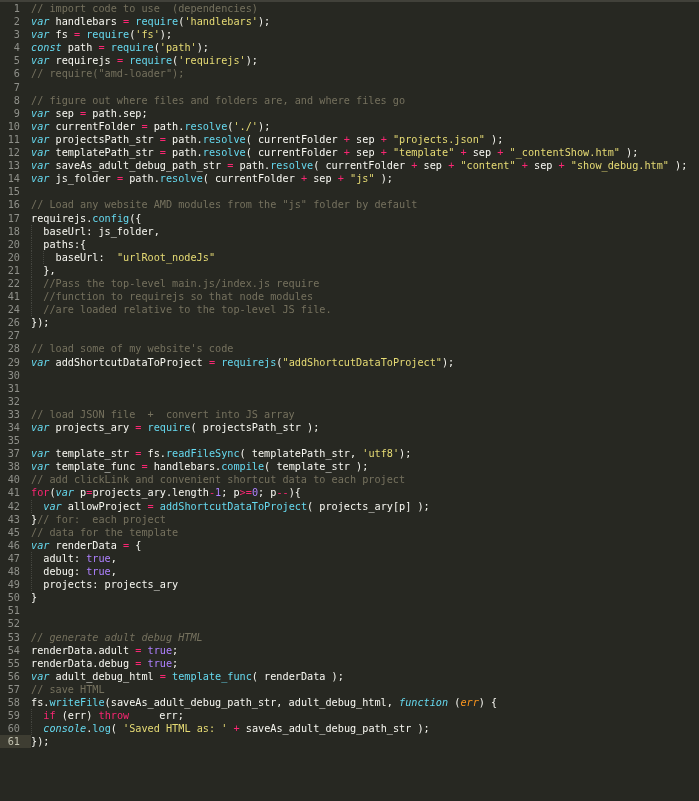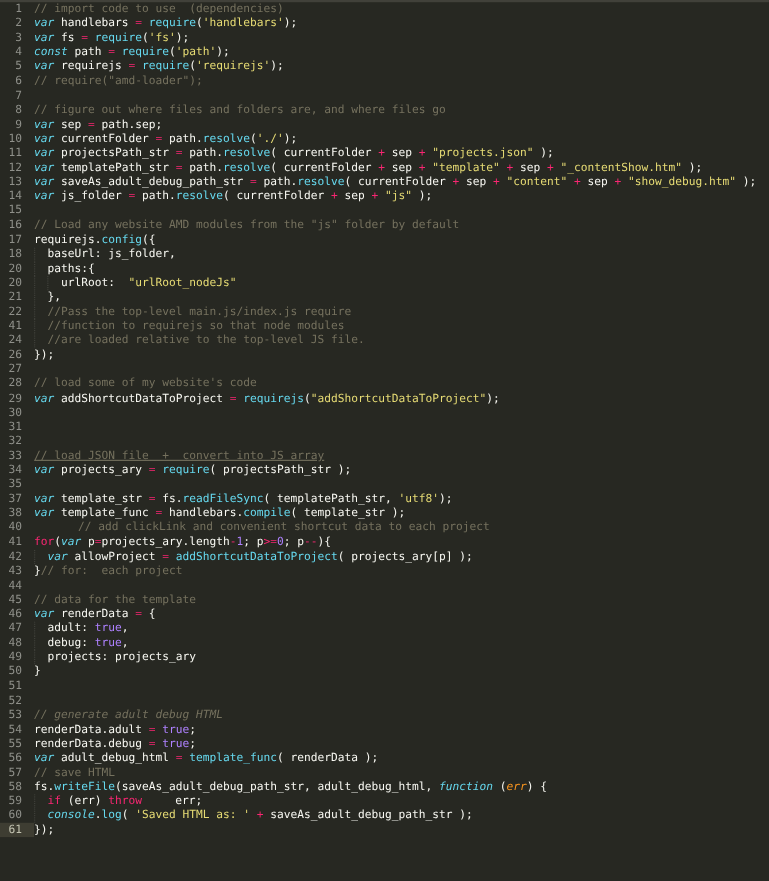--- a/index.html
+++ b/index.html
@@ -45,42 +45,41 @@
       <div class="row"><span class="gutter">10</span><span class="code"><span style="color: rgb(102, 217, 239); font-style: italic;">var</span><span style="color: rgb(248, 248, 242);"> currentFolder </span><span style="color: rgb(249, 38, 114);">=</span><span style="color: rgb(248, 248, 242);"> path.</span><span style="color: rgb(102, 217, 239);">resolve</span><span style="color: rgb(248, 248, 242);">(</span><span style="color: rgb(230, 219, 116);">'./'</span><span style="color: rgb(248, 248, 242);">);</span></span></div>
       <div class="row"><span class="gutter">11</span><span class="code"><span style="color: rgb(102, 217, 239); font-style: italic;">var</span><span style="color: rgb(248, 248, 242);"> projectsPath_str </span><span style="color: rgb(249, 38, 114);">=</span><span style="color: rgb(248, 248, 242);"> path.</span><span style="color: rgb(102, 217, 239);">resolve</span><span style="color: rgb(248, 248, 242);">( currentFolder </span><span style="color: rgb(249, 38, 114);">+</span><span style="color: rgb(248, 248, 242);"> sep </span><span style="color: rgb(249, 38, 114);">+</span><span style="color: rgb(248, 248, 242);"> </span><span style="color: rgb(230, 219, 116);">"projects.json"</span><span style="color: rgb(248, 248, 242);"> );</span></span></div>
       <div class="row"><span class="gutter">12</span><span class="code"><span style="color: rgb(102, 217, 239); font-style: italic;">var</span><span style="color: rgb(248, 248, 242);"> templatePath_str </span><span style="color: rgb(249, 38, 114);">=</span><span style="color: rgb(248, 248, 242);"> path.</span><span style="color: rgb(102, 217, 239);">resolve</span><span style="color: rgb(248, 248, 242);">( currentFolder </span><span style="color: rgb(249, 38, 114);">+</span><span style="color: rgb(248, 248, 242);"> sep </span><span style="color: rgb(249, 38, 114);">+</span><span style="color: rgb(248, 248, 242);"> </span><span style="color: rgb(230, 219, 116);">"template"</span><span style="color: rgb(248, 248, 242);"> </span><span style="color: rgb(249, 38, 114);">+</span><span style="color: rgb(248, 248, 242);"> sep </span><span style="color: rgb(249, 38, 114);">+</span><span style="color: rgb(248, 248, 242);"> </span><span style="color: rgb(230, 219, 116);">"_contentShow.htm"</span><span style="color: rgb(248, 248, 242);"> );</span></span></div>
       <div class="row"><span class="gutter">13</span><span class="code"><span style="color: rgb(102, 217, 239); font-style: italic;">var</span><span style="color: rgb(248, 248, 242);"> saveAs_adult_debug_path_str </span><span style="color: rgb(249, 38, 114);">=</span><span style="color: rgb(248, 248, 242);"> path.</span><span style="color: rgb(102, 217, 239);">resolve</span><span style="color: rgb(248, 248, 242);">( currentFolder </span><span style="color: rgb(249, 38, 114);">+</span><span style="color: rgb(248, 248, 242);"> sep </span><span style="color: rgb(249, 38, 114);">+</span><span style="color: rgb(248, 248, 242);"> </span><span style="color: rgb(230, 219, 116);">"content"</span><span style="color: rgb(248, 248, 242);"> </span><span style="color: rgb(249, 38, 114);">+</span><span style="color: rgb(248, 248, 242);"> sep </span><span style="color: rgb(249, 38, 114);">+</span><span style="color: rgb(248, 248, 242);"> </span><span style="color: rgb(230, 219, 116);">"show_debug.htm"</span><span style="color: rgb(248, 248, 242);"> );</span></span></div>
       <div class="row"><span class="gutter">14</span><span class="code"><span style="color: rgb(102, 217, 239); font-style: italic;">var</span><span style="color: rgb(248, 248, 242);"> js_folder </span><span style="color: rgb(249, 38, 114);">=</span><span style="color: rgb(248, 248, 242);"> path.</span><span style="color: rgb(102, 217, 239);">resolve</span><span style="color: rgb(248, 248, 242);">( currentFolder </span><span style="color: rgb(249, 38, 114);">+</span><span style="color: rgb(248, 248, 242);"> sep </span><span style="color: rgb(249, 38, 114);">+</span><span style="color: rgb(248, 248, 242);"> </span><span style="color: rgb(230, 219, 116);">"js"</span><span style="color: rgb(248, 248, 242);"> );</span></span></div>
       <div class="row"><span class="gutter">15</span><span class="code"></span></div>
       <div class="row"><span class="gutter">16</span><span class="code"><span style="color: rgb(117, 113, 94);">// Load any website AMD modules from the "js" folder by default</span></span></div>
       <div class="row"><span class="gutter">17</span><span class="code"><span style="color: rgb(248, 248, 242);">requirejs.</span><span style="color: rgb(102, 217, 239);">config</span><span style="color: rgb(248, 248, 242);">({</span></span></div>
       <div class="row"><span class="gutter">18</span><span class="code"><span style="color: rgb(248, 248, 242);">  baseUrl: js_folder,</span><i class="guide" style="left: 0ch;"></i></span></div>
       <div class="row"><span class="gutter">20</span><span class="code"><span style="color: rgb(248, 248, 242);">  paths:{</span><i class="guide" style="left: 0ch;"></i></span></div>
-      <div class="row"><span class="gutter">20</span><span class="code"><span style="color: rgb(248, 248, 242);">    urlRoot:  </span><span style="color: rgb(230, 219, 116);">"urlRoot_nodeJs"</span><i class="guide" style="left: 0ch;"></i><i class="guide" style="left: 2ch;"></i></span></div>
+      <div class="row"><span class="gutter">20</span><span class="code"><span style="color: rgb(248, 248, 242);">    baseUrl:  </span><span style="color: rgb(230, 219, 116);">"urlRoot_nodeJs"</span><i class="guide" style="left: 0ch;"></i><i class="guide" style="left: 2ch;"></i></span></div>
       <div class="row"><span class="gutter">21</span><span class="code"><span style="color: rgb(248, 248, 242);">  },</span><i class="guide" style="left: 0ch;"></i></span></div>
       <div class="row"><span class="gutter">22</span><span class="code"><span style="color: rgb(117, 113, 94);">  //Pass the top-level main.js/index.js require</span><i class="guide" style="left: 0ch;"></i></span></div>
       <div class="row"><span class="gutter">41</span><span class="code"><span style="color: rgb(117, 113, 94);">  //function to requirejs so that node modules</span><i class="guide" style="left: 0ch;"></i></span></div>
       <div class="row"><span class="gutter">24</span><span class="code"><span style="color: rgb(117, 113, 94);">  //are loaded relative to the top-level JS file.</span><i class="guide" style="left: 0ch;"></i></span></div>
       <div class="row"><span class="gutter">26</span><span class="code"><span style="color: rgb(248, 248, 242);">});</span></span></div>
       <div class="row"><span class="gutter">27</span><span class="code"></span></div>
       <div class="row"><span class="gutter">28</span><span class="code"><span style="color: rgb(117, 113, 94);">// load some of my website's code</span></span></div>
       <div class="row"><span class="gutter">29</span><span class="code"><span style="color: rgb(102, 217, 239); font-style: italic;">var</span><span style="color: rgb(248, 248, 242);"> addShortcutDataToProject </span><span style="color: rgb(249, 38, 114);">=</span><span style="color: rgb(248, 248, 242);"> </span><span style="color: rgb(102, 217, 239);">requirejs</span><span style="color: rgb(248, 248, 242);">(</span><span style="color: rgb(230, 219, 116);">"addShortcutDataToProject"</span><span style="color: rgb(248, 248, 242);">);</span></span></div>
       <div class="row"><span class="gutter">30</span><span class="code"></span></div>
       <div class="row"><span class="gutter">31</span><span class="code"></span></div>
       <div class="row"><span class="gutter">32</span><span class="code"></span></div>
-      <div class="row"><span class="gutter">33</span><span class="code"><span style="color: rgb(117, 113, 94); text-decoration: underline;">// load JSON file  +  convert into JS array</span></span></div>
+      <div class="row"><span class="gutter">33</span><span class="code"><span style="color: rgb(117, 113, 94);">// load JSON file  +  convert into JS array</span></span></div>
       <div class="row"><span class="gutter">34</span><span class="code"><span style="color: rgb(102, 217, 239); font-style: italic;">var</span><span style="color: rgb(248, 248, 242);"> projects_ary </span><span style="color: rgb(249, 38, 114);">=</span><span style="color: rgb(248, 248, 242);"> </span><span style="color: rgb(102, 217, 239);">require</span><span style="color: rgb(248, 248, 242);">( projectsPath_str );</span></span></div>
       <div class="row"><span class="gutter">35</span><span class="code"></span></div>
       <div class="row"><span class="gutter">37</span><span class="code"><span style="color: rgb(102, 217, 239); font-style: italic;">var</span><span style="color: rgb(248, 248, 242);"> template_str </span><span style="color: rgb(249, 38, 114);">=</span><span style="color: rgb(248, 248, 242);"> fs.</span><span style="color: rgb(102, 217, 239);">readFileSync</span><span style="color: rgb(248, 248, 242);">( templatePath_str, </span><span style="color: rgb(230, 219, 116);">'utf8'</span><span style="color: rgb(248, 248, 242);">);</span></span></div>
       <div class="row"><span class="gutter">38</span><span class="code"><span style="color: rgb(102, 217, 239); font-style: italic;">var</span><span style="color: rgb(248, 248, 242);"> template_func </span><span style="color: rgb(249, 38, 114);">=</span><span style="color: rgb(248, 248, 242);"> handlebars.</span><span style="color: rgb(102, 217, 239);">compile</span><span style="color: rgb(248, 248, 242);">( template_str );</span></span></div>
-      <div class="row"><span class="gutter">40</span><span class="code"><span style="color: rgb(117, 113, 94); margin-left: 40px;">// add clickLink and convenient shortcut data to each project</span></span></div>
+      <div class="row"><span class="gutter">40</span><span class="code"><span style="color: rgb(117, 113, 94);">// add clickLink and convenient shortcut data to each project</span></span></div>
       <div class="row"><span class="gutter">41</span><span class="code"><span style="color: rgb(249, 38, 114);">for</span><span style="color: rgb(248, 248, 242);">(</span><span style="color: rgb(102, 217, 239); font-style: italic;">var</span><span style="color: rgb(248, 248, 242);"> p</span><span style="color: rgb(249, 38, 114);">=</span><span style="color: rgb(248, 248, 242);">projects_ary.length</span><span style="color: rgb(249, 38, 114);">-</span><span style="color: rgb(174, 129, 255);">1</span><span style="color: rgb(248, 248, 242);">; p</span><span style="color: rgb(249, 38, 114);">&gt;=</span><span style="color: rgb(174, 129, 255);">0</span><span style="color: rgb(248, 248, 242);">; p</span><span style="color: rgb(249, 38, 114);">--</span><span style="color: rgb(248, 248, 242);">){</span></span></div>
       <div class="row"><span class="gutter">42</span><span class="code"><span style="color: rgb(248, 248, 242);">  </span><span style="color: rgb(102, 217, 239); font-style: italic;">var</span><span style="color: rgb(248, 248, 242);"> allowProject </span><span style="color: rgb(249, 38, 114);">=</span><span style="color: rgb(248, 248, 242);"> </span><span style="color: rgb(102, 217, 239);">addShortcutDataToProject</span><span style="color: rgb(248, 248, 242);">( projects_ary[p] );</span><i class="guide" style="left: 0ch;"></i></span></div>
       <div class="row"><span class="gutter">43</span><span class="code"><span style="color: rgb(248, 248, 242);">}</span><span style="color: rgb(117, 113, 94);">// for:  each project</span></span></div>
-      <div class="row"><span class="gutter">44</span><span class="code"></span></div>
       <div class="row"><span class="gutter">45</span><span class="code"><span style="color: rgb(117, 113, 94);">// data for the template</span></span></div>
       <div class="row"><span class="gutter">46</span><span class="code"><span style="color: rgb(102, 217, 239); font-style: italic;">var</span><span style="color: rgb(248, 248, 242);"> renderData </span><span style="color: rgb(249, 38, 114);">=</span><span style="color: rgb(248, 248, 242);"> {</span></span></div>
       <div class="row"><span class="gutter">47</span><span class="code"><span style="color: rgb(248, 248, 242);">  adult: </span><span style="color: rgb(174, 129, 255);">true</span><span style="color: rgb(248, 248, 242);">,</span><i class="guide" style="left: 0ch;"></i></span></div>
       <div class="row"><span class="gutter">48</span><span class="code"><span style="color: rgb(248, 248, 242);">  debug: </span><span style="color: rgb(174, 129, 255);">true</span><span style="color: rgb(248, 248, 242);">,</span><i class="guide" style="left: 0ch;"></i></span></div>
       <div class="row"><span class="gutter">49</span><span class="code"><span style="color: rgb(248, 248, 242);">  projects: projects_ary</span><i class="guide" style="left: 0ch;"></i></span></div>
       <div class="row"><span class="gutter">50</span><span class="code"><span style="color: rgb(248, 248, 242);">}</span></span></div>
       <div class="row"><span class="gutter">51</span><span class="code"></span></div>
       <div class="row"><span class="gutter">52</span><span class="code"></span></div>
       <div class="row"><span class="gutter">53</span><span class="code"><span style="color: rgb(117, 113, 94); font-style: italic;">// generate adult debug HTML</span></span></div>
       <div class="row"><span class="gutter">54</span><span class="code"><span style="color: rgb(248, 248, 242);">renderData.adult </span><span style="color: rgb(249, 38, 114);">=</span><span style="color: rgb(248, 248, 242);"> </span><span style="color: rgb(174, 129, 255);">true</span><span style="color: rgb(248, 248, 242);">;</span></span></div>

